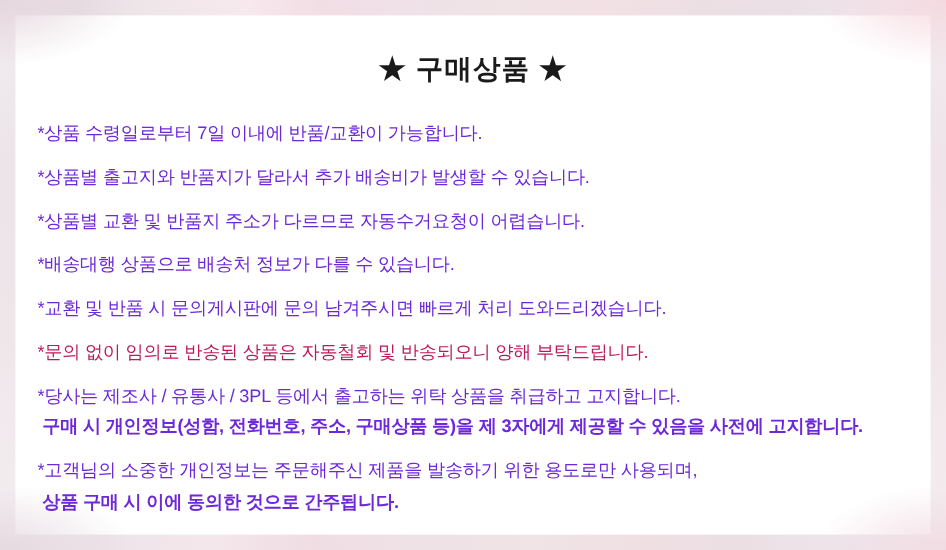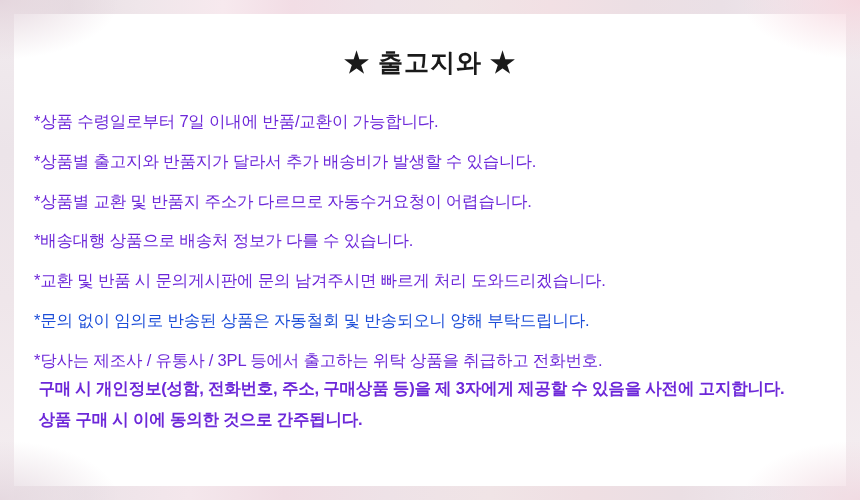--- a/index.html
+++ b/index.html
@@ -119,21 +119,21 @@
   }
   .line {
     font-size: 16.5px;
     color: #6d28d9;
     line-height: 1.5;
     margin-bottom: 15px;
     white-space: pre;
     letter-spacing: -0.2px;
   }
   .line.highlight {
-    color: #1d4ed8;
+    color: #be185d;
   }
   .line.tight {
     margin-bottom: 13px;
   }
   .line.sub {
     margin-top: -9px;
     margin-bottom: 15px;
     font-weight: bold;
   }
 </style>
@@ -146,28 +146,29 @@
   <div class="frame-bottom"></div>
   <div class="frame-left"></div>
   <div class="frame-right"></div>
   <div class="corner corner-tl"></div>
   <div class="corner corner-tr"></div>
   <div class="corner corner-bl"></div>
   <div class="corner corner-br"></div>
 
   <div class="content">
 
-    <div class="title">★ 출고지와 ★</div>
+    <div class="title">★ 구매상품 ★</div>
 
     <div class="lines">
       <div class="line">*상품 수령일로부터 7일 이내에 반품/교환이 가능합니다.</div>
       <div class="line">*상품별 출고지와 반품지가 달라서 추가 배송비가 발생할 수 있습니다.</div>
       <div class="line">*상품별 교환 및 반품지 주소가 다르므로 자동수거요청이 어렵습니다.</div>
       <div class="line">*배송대행 상품으로 배송처 정보가 다를 수 있습니다.</div>
       <div class="line">*교환 및 반품 시 문의게시판에 문의 남겨주시면 빠르게 처리 도와드리겠습니다.</div>
       <div class="line highlight">*문의 없이 임의로 반송된 상품은 자동철회 및 반송되오니 양해 부탁드립니다.</div>
-      <div class="line tight">*당사는 제조사 / 유통사 / 3PL 등에서 출고하는 위탁 상품을 취급하고 전화번호.</div>
+      <div class="line tight">*당사는 제조사 / 유통사 / 3PL 등에서 출고하는 위탁 상품을 취급하고 고지합니다.</div>
       <div class="line sub"> 구매 시 개인정보(성함, 전화번호, 주소, 구매상품 등)을 제 3자에게 제공할 수 있음을 사전에 고지합니다.</div>
+      <div class="line tight">*고객님의 소중한 개인정보는 주문해주신 제품을 발송하기 위한 용도로만 사용되며,</div>
       <div class="line sub"> 상품 구매 시 이에 동의한 것으로 간주됩니다.</div>
     </div>
 
   </div>
 </div>
 
 </body></html>

